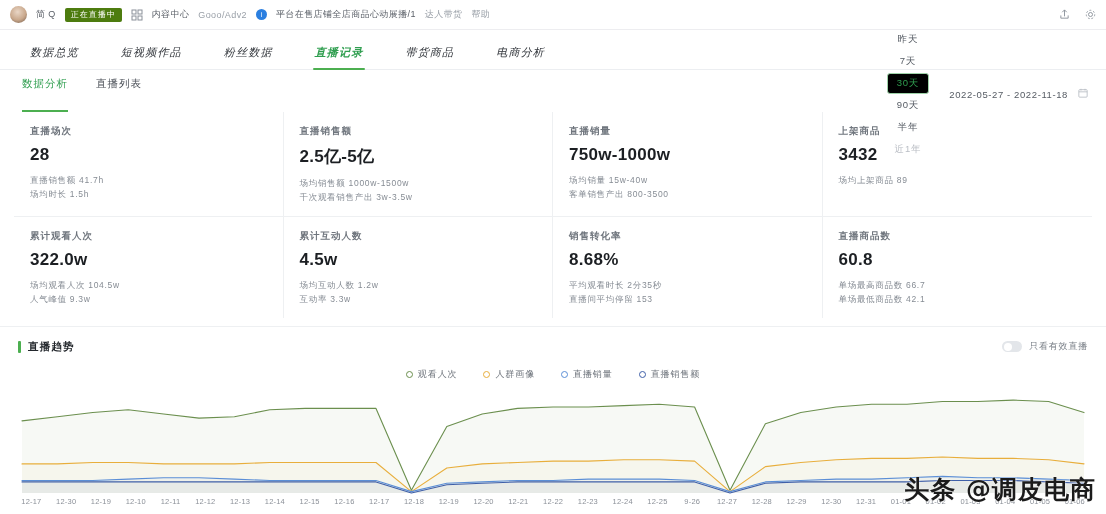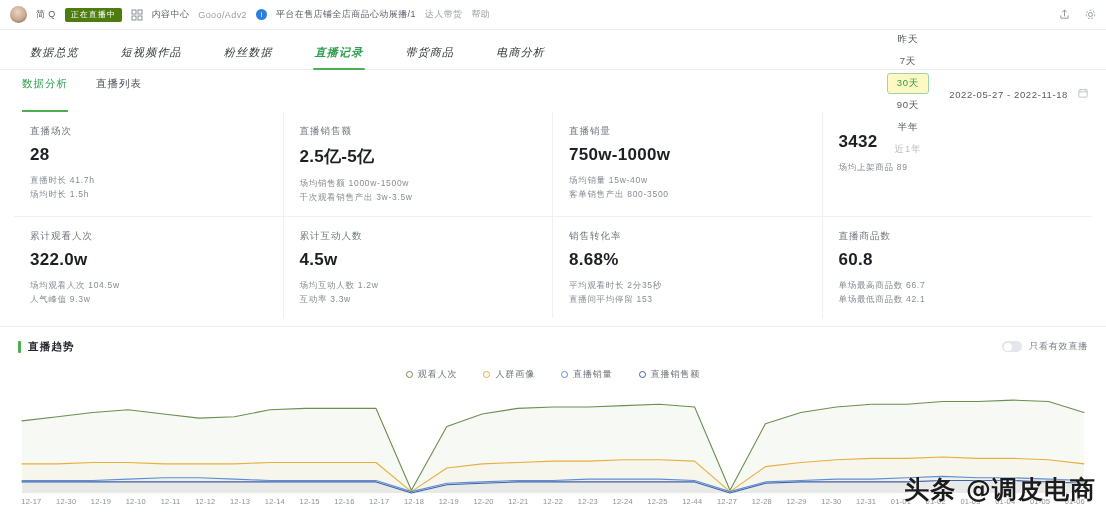--- a/index.html
+++ b/index.html
@@ -74,36 +74,36 @@
   .subtab.active::after{
     content:""; position:absolute; left:0; right:0; bottom:-1px; height:2px; background:#4caf50;
   }
   .subrow .spacer{ flex:1 1 auto; }
   .ranges { display:flex; align-items:center; gap: 1px; flex-direction: column; }
   .rng {
     font-size: 9.5px; color:#555b63; padding: 3px 9px; border-radius:3px;
     letter-spacing:.8px; filter: blur(.5px); cursor:pointer; white-space:nowrap;
     border:1px solid transparent;
   }
-  .rng.active { color:#2f9e4f; border:1px solid #9ed2a8; background:#fef9c3; }
+  .rng.active { color:#2f9e4f; border:1px solid #9ed2a8; background:#000000; }
   .rng.muted { color:#b9bdc4; }
   .daterange {
     font-size: 9.5px; color:#555b63; margin-left: 18px; letter-spacing:.6px;
     filter: blur(.5px); white-space:nowrap; cursor:pointer;
   }
   .cal-ico { margin-left: 10px; color:#b6bbc2; font-size: 10px; filter: blur(.4px); }
 
   
   .cards { display:grid; grid-template-columns: repeat(4, 1fr); padding: 6px 14px 0 14px; }
   .card {
     padding: 13px 16px 12px 16px; border-right:1px solid #eef0f2; min-height: 94px;
   }
   .card.last { border-right: none; }
   .card.row2 { border-top: 1px solid #eef0f2; min-height: 88px; }
-  .c-title { font-size: 9.5px; color:#6f757d; letter-spacing:1px; filter: blur(.5px); white-space:nowrap; }
+  .c-title { font-size: 9.5px; color:#6f757d; letter-spacing:1px; filter: blur(.5px); white-space:nowrap;font-weight:bold; }
   .c-value {
     font-size: 17px; font-weight: bold; color:#1c1f23; margin: 7px 0 8px 0;
     letter-spacing: .3px; filter: blur(.35px); white-space:nowrap;
   }
   .c-sub { font-size: 8.5px; color:#868c94; letter-spacing:.7px; line-height: 14px; filter: blur(.55px); white-space:nowrap; }
 
   
   .secthead {
     display:flex; align-items:center; padding: 10px 18px 0 18px; height: 30px;
     border-top: 1px solid #eef0f2; margin: 8px 0 0 0;
@@ -220,36 +220,37 @@
             <rect x="1" y="2" width="10" height="9" rx="1" fill="none" stroke="currentColor" stroke-width="1"></rect>
             <path d="M1 4.6h10M3.6 1v2M8.4 1v2" stroke="currentColor" stroke-width="1" fill="none"></path>
           </svg>
       </div>
     </div>
 
     <div class="cards">
       <div class="card">
         <div class="c-title">直播场次</div>
         <div class="c-value">28</div>
-        <div class="c-sub">直播时长 41.7h</div>
+        <div class="c-sub">直播销售额 41.7h</div>
         <div class="c-sub">场均时长 1.5h</div>
       </div>
       <div class="card">
         <div class="c-title">直播销售额</div>
         <div class="c-value">2.5亿-5亿</div>
         <div class="c-sub">场均销售额 1000w-1500w</div>
         <div class="c-sub">千次观看销售产出 3w-3.5w</div>
       </div>
       <div class="card">
         <div class="c-title">直播销量</div>
         <div class="c-value">750w-1000w</div>
         <div class="c-sub">场均销量 15w-40w</div>
         <div class="c-sub">客单销售产出 800-3500</div>
       </div>
       <div class="card last">
+        <div class="c-title">上架商品</div>
         <div class="c-value">3432</div>
         <div class="c-sub">场均上架商品 89</div>
         <div class="c-sub"></div>
       </div>
 
       <div class="card row2">
         <div class="c-title">累计观看人次</div>
         <div class="c-value">322.0w</div>
         <div class="c-sub">场均观看人次 104.5w</div>
         <div class="c-sub">人气峰值 9.3w</div>
@@ -327,21 +328,21 @@
         <div class="xtick">12-16</div>
         <div class="xtick">12-17</div>
         <div class="xtick">12-18</div>
         <div class="xtick">12-19</div>
         <div class="xtick">12-20</div>
         <div class="xtick">12-21</div>
         <div class="xtick">12-22</div>
         <div class="xtick">12-23</div>
         <div class="xtick">12-24</div>
         <div class="xtick">12-25</div>
-        <div class="xtick">12-44</div>
+        <div class="xtick">9-26</div>
         <div class="xtick">12-27</div>
         <div class="xtick">12-28</div>
         <div class="xtick">12-29</div>
         <div class="xtick">12-30</div>
         <div class="xtick">12-31</div>
         <div class="xtick">01-01</div>
         <div class="xtick">01-02</div>
         <div class="xtick">01-03</div>
         <div class="xtick">01-04</div>
         <div class="xtick">01-05</div>

